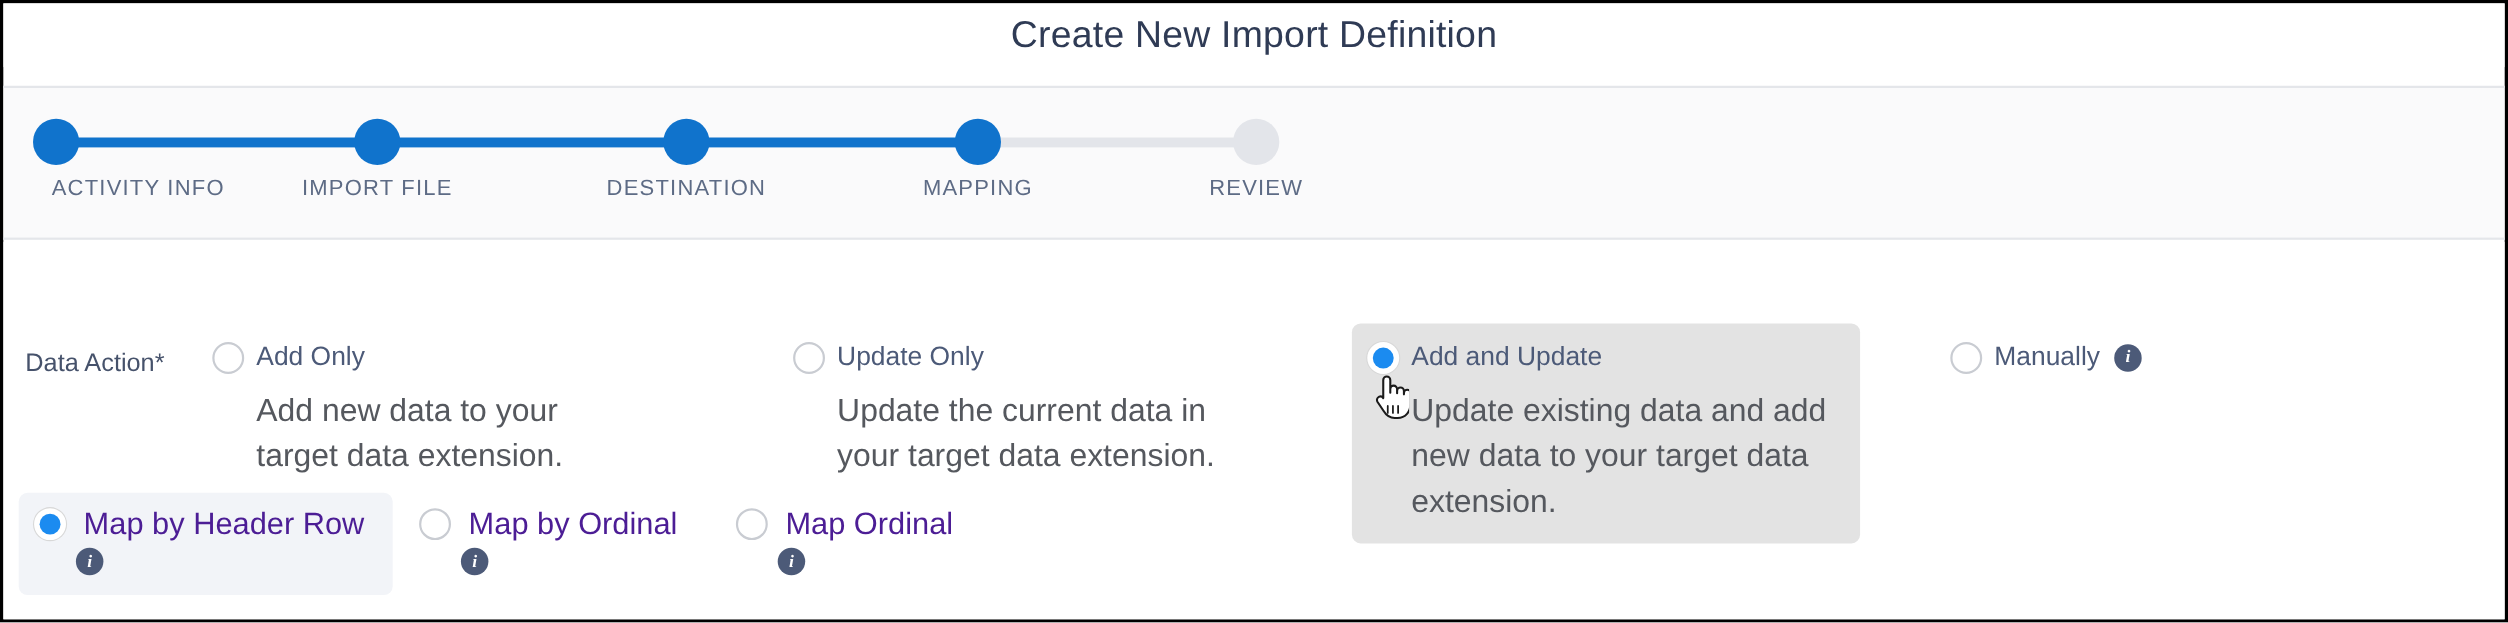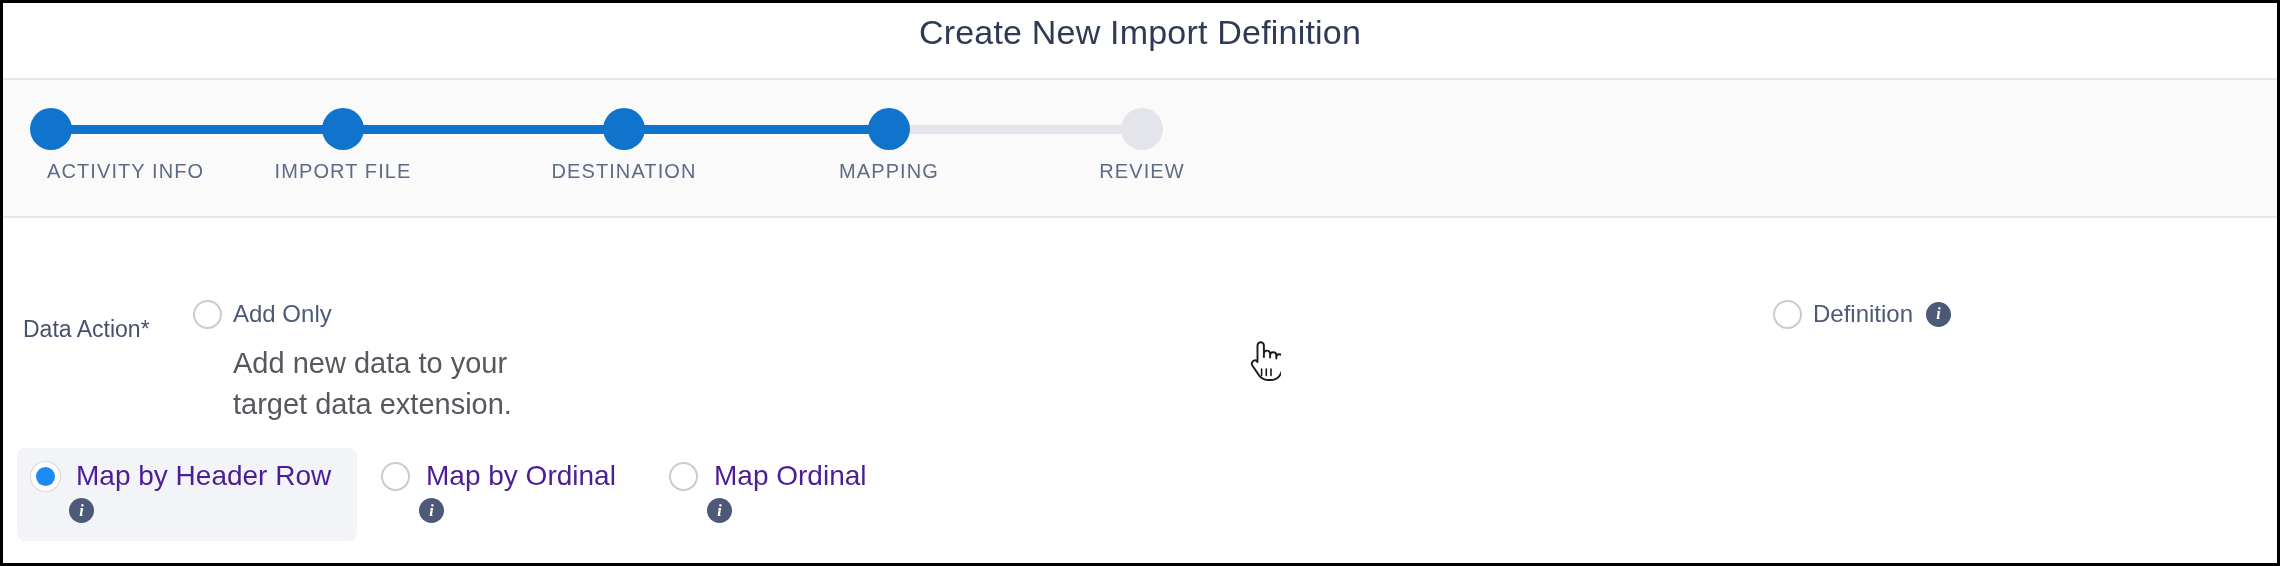--- a/index.html
+++ b/index.html
@@ -117,21 +117,21 @@
     position: absolute;
     left: 20px;
     top: 34px;
     font-size: 23px;
     color: #46526b;
     white-space: nowrap;
   }
 
   .opt {
     position: absolute;
-    top: 1px;
+    top: 12px;
     width: 420px;
     padding: 14px 14px 16px 14px;
     border-radius: 8px;
   }
   .opt.highlight { background: #e3e3e3; }
 
   .opt-head {
     position: relative;
     display: flex;
     align-items: center;
@@ -289,26 +289,40 @@
       <div id="data-action-label">Data Action*</div>
 
       <div class="opt" style="left:176px;">
         <div class="opt-head">
           <span class="radio"></span>
           <span class="opt-title">Add Only</span>
         </div>
         <div class="opt-desc">Add new data to your target data extension.</div>
       </div>
 
-
+      <div class="opt" style="left:704px;">
+        <div class="opt-head">
+          <span class="radio"></span>
+          <span class="opt-title">Update Only</span>
+        </div>
+        <div class="opt-desc">Update the current data in your target data extension.</div>
+      </div>
+
+      <div class="opt highlight" style="left:1226px;width:462px;">
+        <div class="opt-head">
+          <span class="radio checked"></span>
+          <span class="opt-title">Add and Update</span>
+        </div>
+        <div class="opt-desc">Update existing data and add new data to your target data extension.</div>
+      </div>
 
       <div class="opt" style="left:1756px;width:450px;">
         <div class="opt-head">
           <span class="radio"></span>
-          <span class="opt-title">Definition</span>
+          <span class="opt-title">Manually</span>
           <span class="info-icon">i</span>
         </div>
       </div>
 
     </div>
 
     <div id="mapping-row">
 
       <div class="map-opt highlight" style="left:14px;">
         <div class="map-head">

